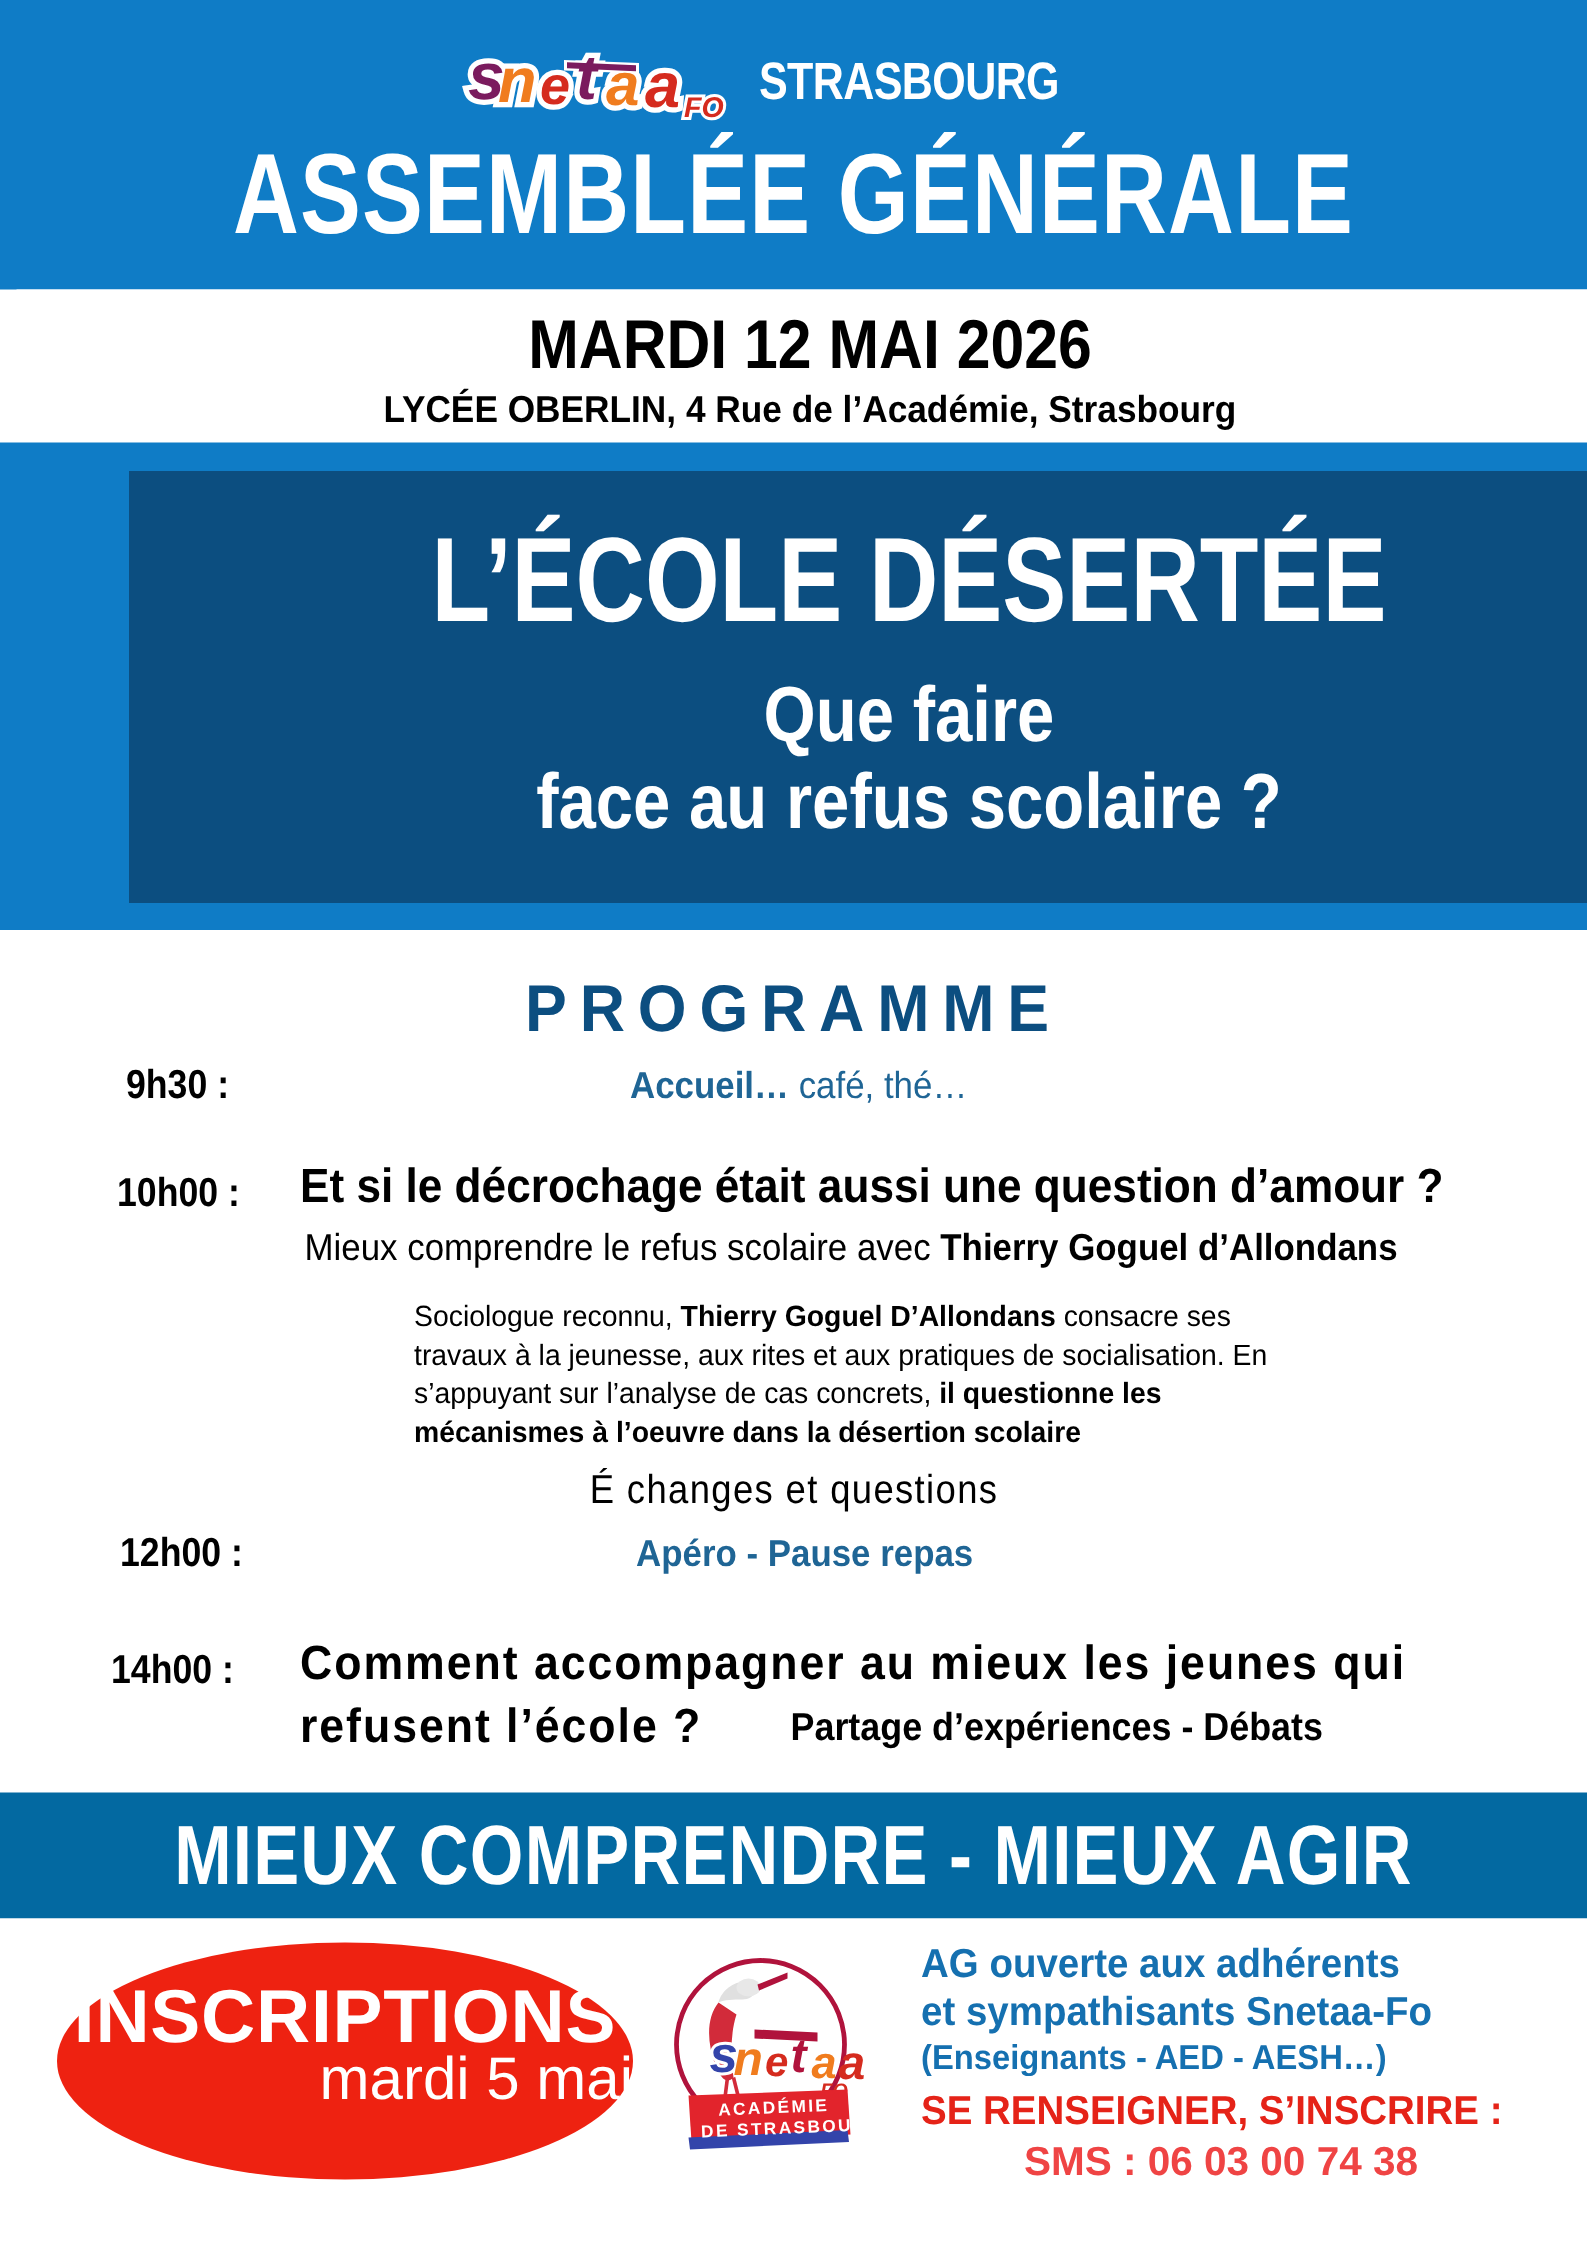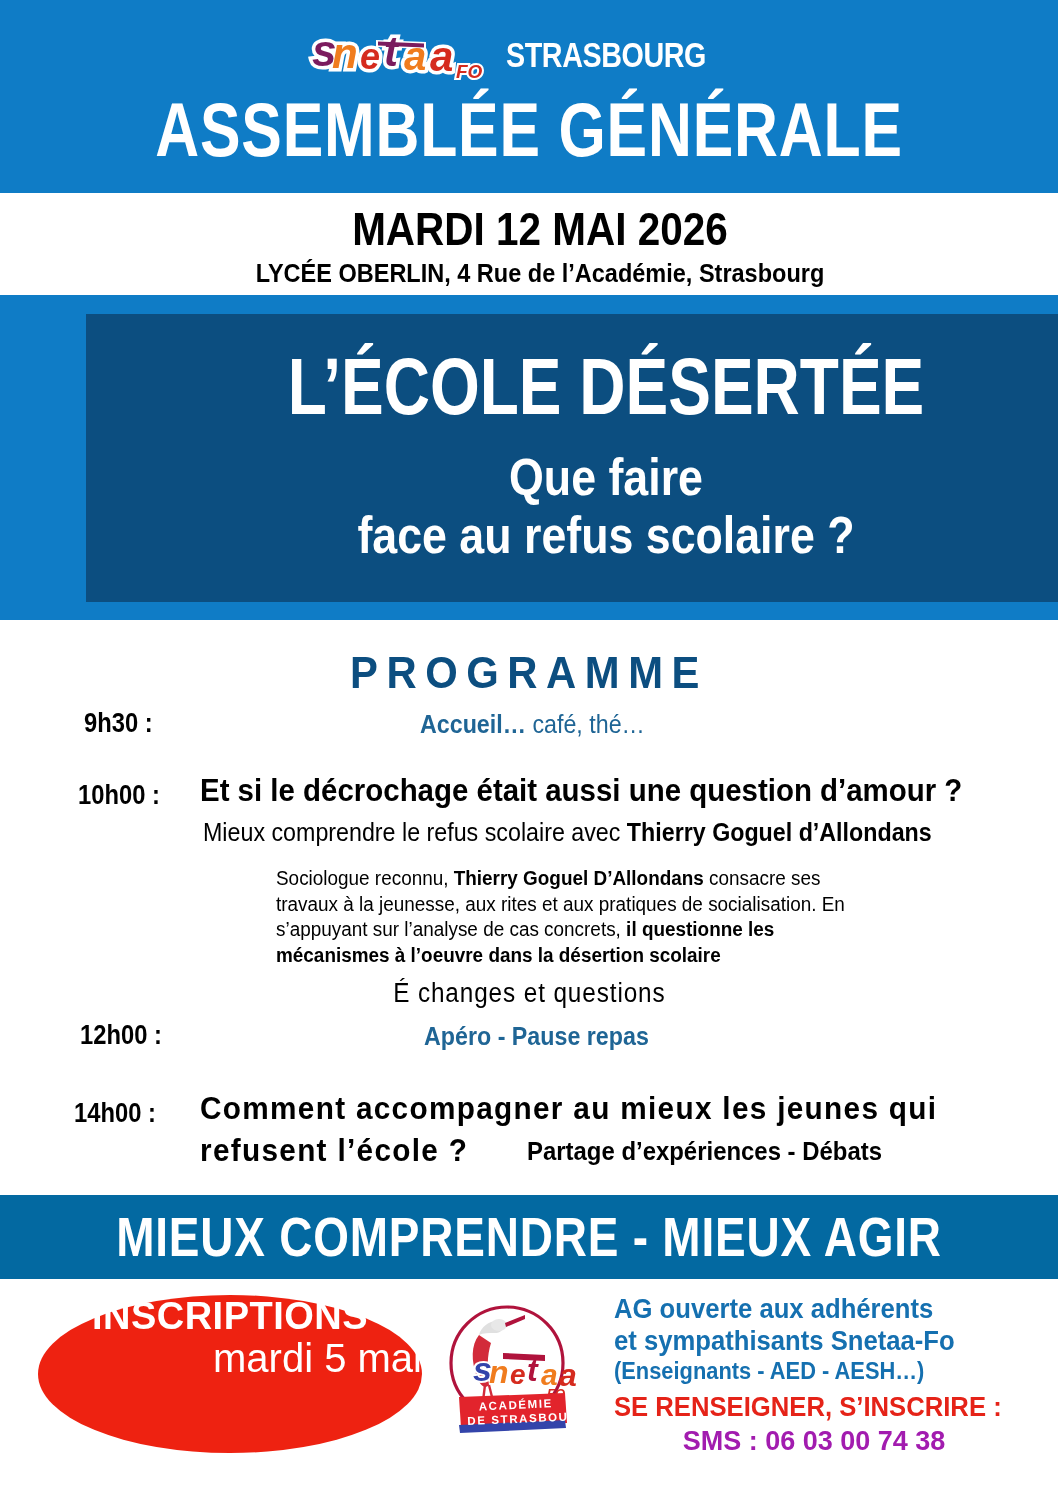--- a/index.html
+++ b/index.html
@@ -296,21 +296,21 @@
     position: absolute;
     left: 38px; top: 16px;
     width: 384px;
     height: 158px;
     border-radius: 50%;
     background: #EE2211;
     color: #ffffff;
     text-align: center;
     box-sizing: border-box;
   }
-  #insc-l1 { font-size: 38px; font-weight: bold; line-height: 42px; letter-spacing: 0.5px;}
+  #insc-l1 { font-size: 50px; font-weight: bold; margin-top: 28px; line-height: 42px; letter-spacing: 0.5px;}
   #insc-l2 { font-size: 29px; font-weight: bold; line-height: 34px; }
   #insc-l3 { font-size: 40px; font-weight: normal; line-height: 42px; text-align: right; }
 
   #academy-logo {
     position: absolute;
     left: 437px; top: 18px;
     width: 146px;
     height: 146px;
   }
 
@@ -341,21 +341,21 @@
     color: #E52318;
     font-weight: bold;
     font-size: 27px;
     line-height: 34px;
     white-space: nowrap;
     transform: scaleX(0.95);
     transform-origin: left top;
     margin-top: 4px;
   }
   .contact-red-c {
-    color: #a21caf;
+    color: #ef4444;
     font-weight: bold;
     font-size: 27px;
     line-height: 34px;
     white-space: nowrap;
     text-align: center;
     width: 400px;
   }
 </style>
 </head>
 <body>

